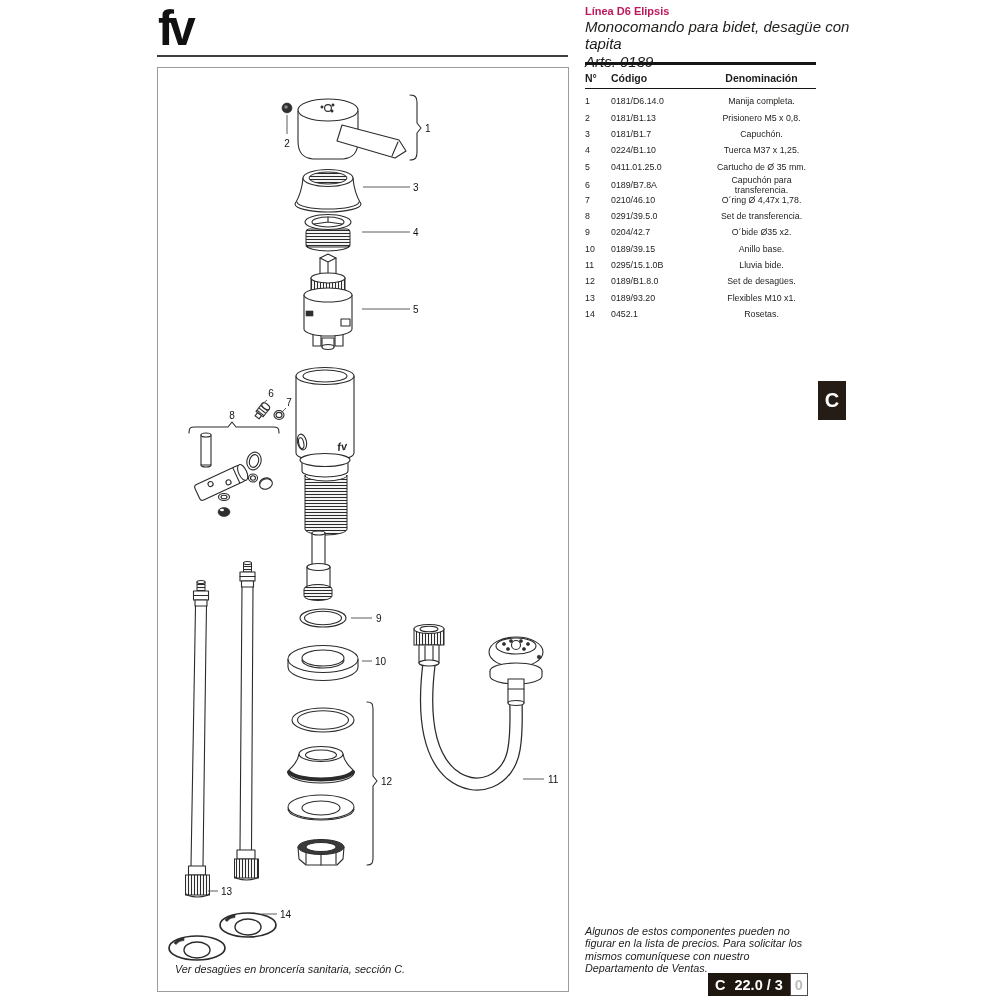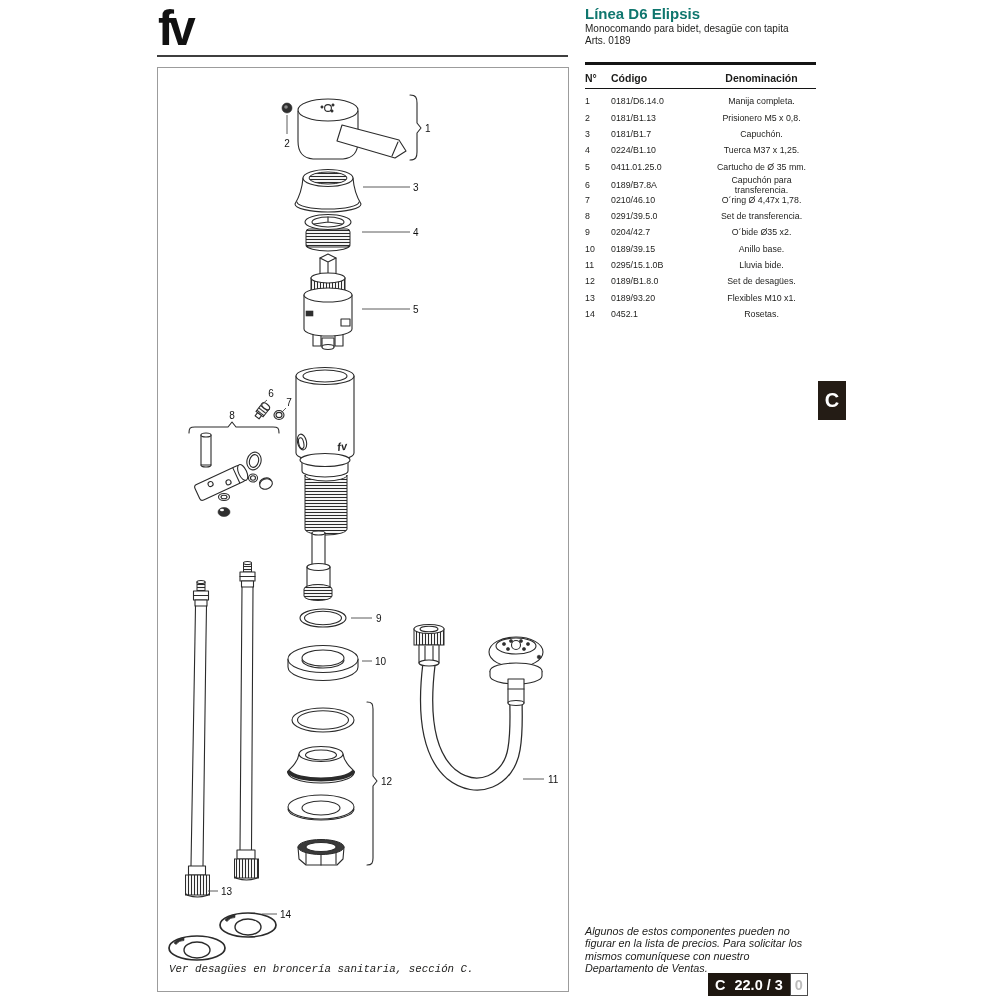--- a/index.html
+++ b/index.html
@@ -4,22 +4,22 @@
 <style>
   html,body{margin:0;padding:0;background:#fff;}
   .page{position:relative;width:1000px;height:1000px;background:#fff;overflow:hidden;
         font-family:"Liberation Sans",sans-serif;color:#1d1d1b;}
 
   
   .logo{position:absolute;left:158px;top:0px;font-size:48px;font-weight:bold;
         letter-spacing:-5px;color:#111;transform:scaleY(1.04);}
   .logo-rule{position:absolute;left:157px;top:55px;width:411px;height:2px;background:#3f3f3f;}
   .doc-header{position:absolute;left:585px;top:5px;width:300px;}
-  .doc-header h1{margin:0;font-size:15px;font-weight:bold;color:#0f766e;}
-  .doc-header .sub{margin:1px 0 0;font-size:10px;}
+  .doc-header h1{margin:0;font-size:11px;font-weight:bold;color:#be185d;}
+  .doc-header .sub{margin:1px 0 0;font-size:15px;font-style:italic;}
 
   
   .table-wrap{position:absolute;left:585px;top:62px;width:231px;border-top:3px solid #141414;}
   .thead{display:grid;grid-template-columns:26px 96px 1fr;font-weight:bold;font-size:10.5px;
          padding:7px 0 4px;border-bottom:1.5px solid #141414;}
   .h-den{text-align:center;}
   .tbody{padding-top:4px;}
   .trow{display:grid;grid-template-columns:26px 96px 1fr;font-size:8.8px;height:16.4px;align-items:center;}
   .c-den{text-align:center;}
 
@@ -31,21 +31,21 @@
   .note{position:absolute;left:585px;top:925px;width:230px;font-size:10.8px;font-style:italic;line-height:1.15;}
   .page-indicator{position:absolute;left:708px;top:973px;display:flex;height:23px;}
   .pi-dark{background:#1e1710;color:#fff;display:flex;align-items:center;font-weight:bold;
            font-size:14.5px;padding:0 7px;gap:9px;}
   .pi-zero{width:16px;background:#fff;border:1px solid #4d4d4d;color:#bdbdbd;font-weight:bold;
            font-size:14.5px;display:flex;align-items:center;justify-content:center;}
 
   
   .frame{position:absolute;left:157px;top:67px;width:410px;height:923px;border:1px solid #9c9c9c;}
   .frame svg{position:absolute;left:0;top:0;width:100%;height:100%;}
-  .caption{position:absolute;left:11px;bottom:16px;font-style:italic;font-size:10.8px;font-family:Liberation Mono, monospace;}
+  .caption{position:absolute;left:17px;bottom:16px;font-style:italic;font-size:10.8px;}
 
   
   .ln{fill:none;stroke:#2b2b2b;stroke-width:1.1;stroke-linecap:round;stroke-linejoin:round;}
   .fw{fill:#fff;stroke:#2b2b2b;stroke-width:1.1;stroke-linejoin:round;}
   .fd{fill:#2f2f2f;stroke:#2f2f2f;stroke-width:.6;}
   .lead{stroke:#4a4a4a;stroke-width:.9;fill:none;}
   .cnum{font:10px "Liberation Sans",sans-serif;fill:#111;}
   .bodymark{font:italic bold 11px "Liberation Sans",sans-serif;fill:#262626;}
 </style>
 </head>

